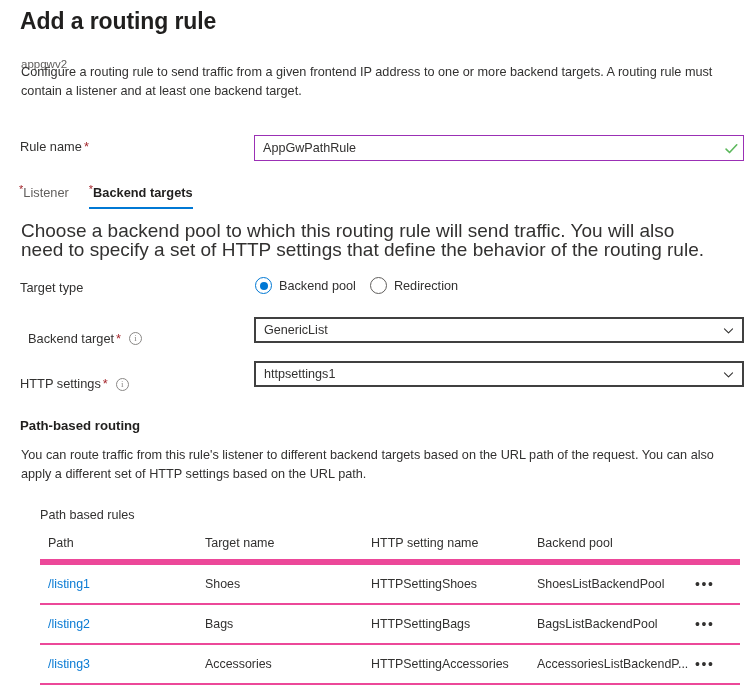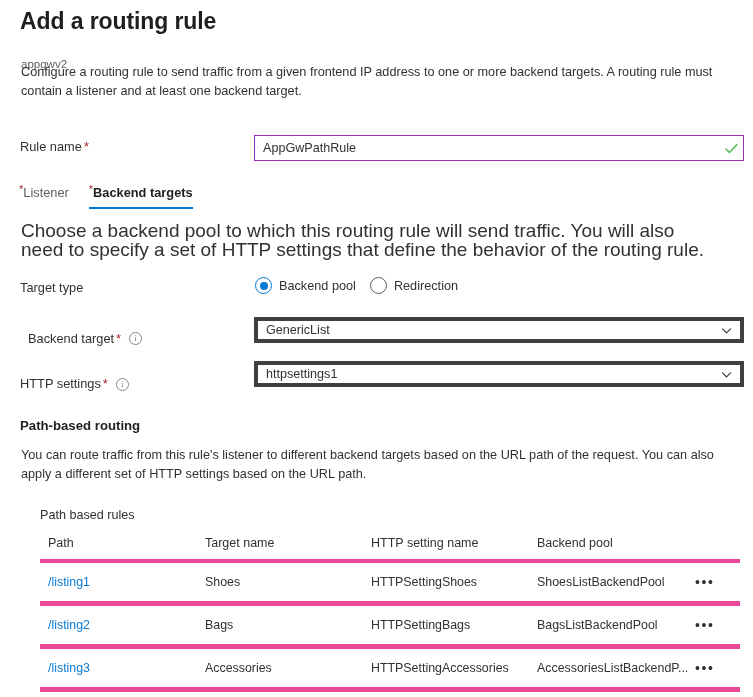--- a/index.html
+++ b/index.html
@@ -89,21 +89,21 @@
   .info-icon {
     display: inline-flex; align-items:center; justify-content:center;
     width: 13px; height: 13px; border-radius: 50%;
     border: 1px solid #8a8886; color: #8a8886;
     font-size: 9px; line-height: 1; margin-left: 8px; font-style: normal;
     font-family: "Liberation Serif", serif; cursor: pointer;
   }
   .selectfield {
     position: absolute; left: 254px;
     width: 490px; height: 26px;
-    border: 4px solid #404040; background: #fff;
+    border: 2px solid #404040; background: #fff;
     display: flex; align-items: center; cursor: pointer;
   }
   .selectfield.s1 { top: 317px; }
   .selectfield.s2 { top: 361px; }
   .selectfield .val { font-size: 12.6px; color: #323130; padding-left: 8px; flex: 1; white-space: nowrap; overflow:hidden; }
   .chev { width: 28px; display: flex; align-items: center; justify-content: center; }
 
   
   .h-pathrouting {
     position: absolute; left: 20px; top: 418px;
@@ -113,25 +113,25 @@
     position: absolute; left: 21px; top: 446px; width: 716px;
     font-size: 12.7px; line-height: 18.5px; color: #323130;
   }
 
   
   .table-wrap { position: absolute; left: 40px; top: 508px; width: 700px; }
   .pbr-title { font-size: 12.6px; color: #323130; margin-bottom: 14px; }
   table.pbr { width: 700px; border-collapse: collapse; table-layout: fixed; }
   table.pbr th {
     text-align: left; font-size: 12.5px; font-weight: 400; color: #323130;
-    padding: 0 0 9px 0; border-bottom: 4px solid #ec4899;
+    padding: 0 0 9px 0; border-bottom: 6px solid #ec4899;
   }
   table.pbr td {
     font-size: 12.4px; color: #323130;
-    padding: 11px 0 11px 0; border-bottom: 5px solid #ec4899;
+    padding: 11px 0 11px 0; border-bottom: 2px solid #ec4899;
     white-space: nowrap; overflow: hidden; text-overflow: ellipsis;
   }
   table.pbr th.c0, table.pbr td.c0 { width: 165px; padding-left: 8px; }
   table.pbr th.c1, table.pbr td.c1 { width: 166px; margin-left: 38px; }
   table.pbr th.c2, table.pbr td.c2 { width: 166px; }
   table.pbr th.c3, table.pbr td.c3 { width: 158px; }
   table.pbr th.c4, table.pbr td.c4 { width: 45px; text-align: left; }
   td.c0 a { color: #0a7bd4; text-decoration: none; cursor: pointer; }
   .dots { color: #323130; font-size: 14px; letter-spacing: 1.6px; cursor: pointer; display:inline-block; }
 </style>

